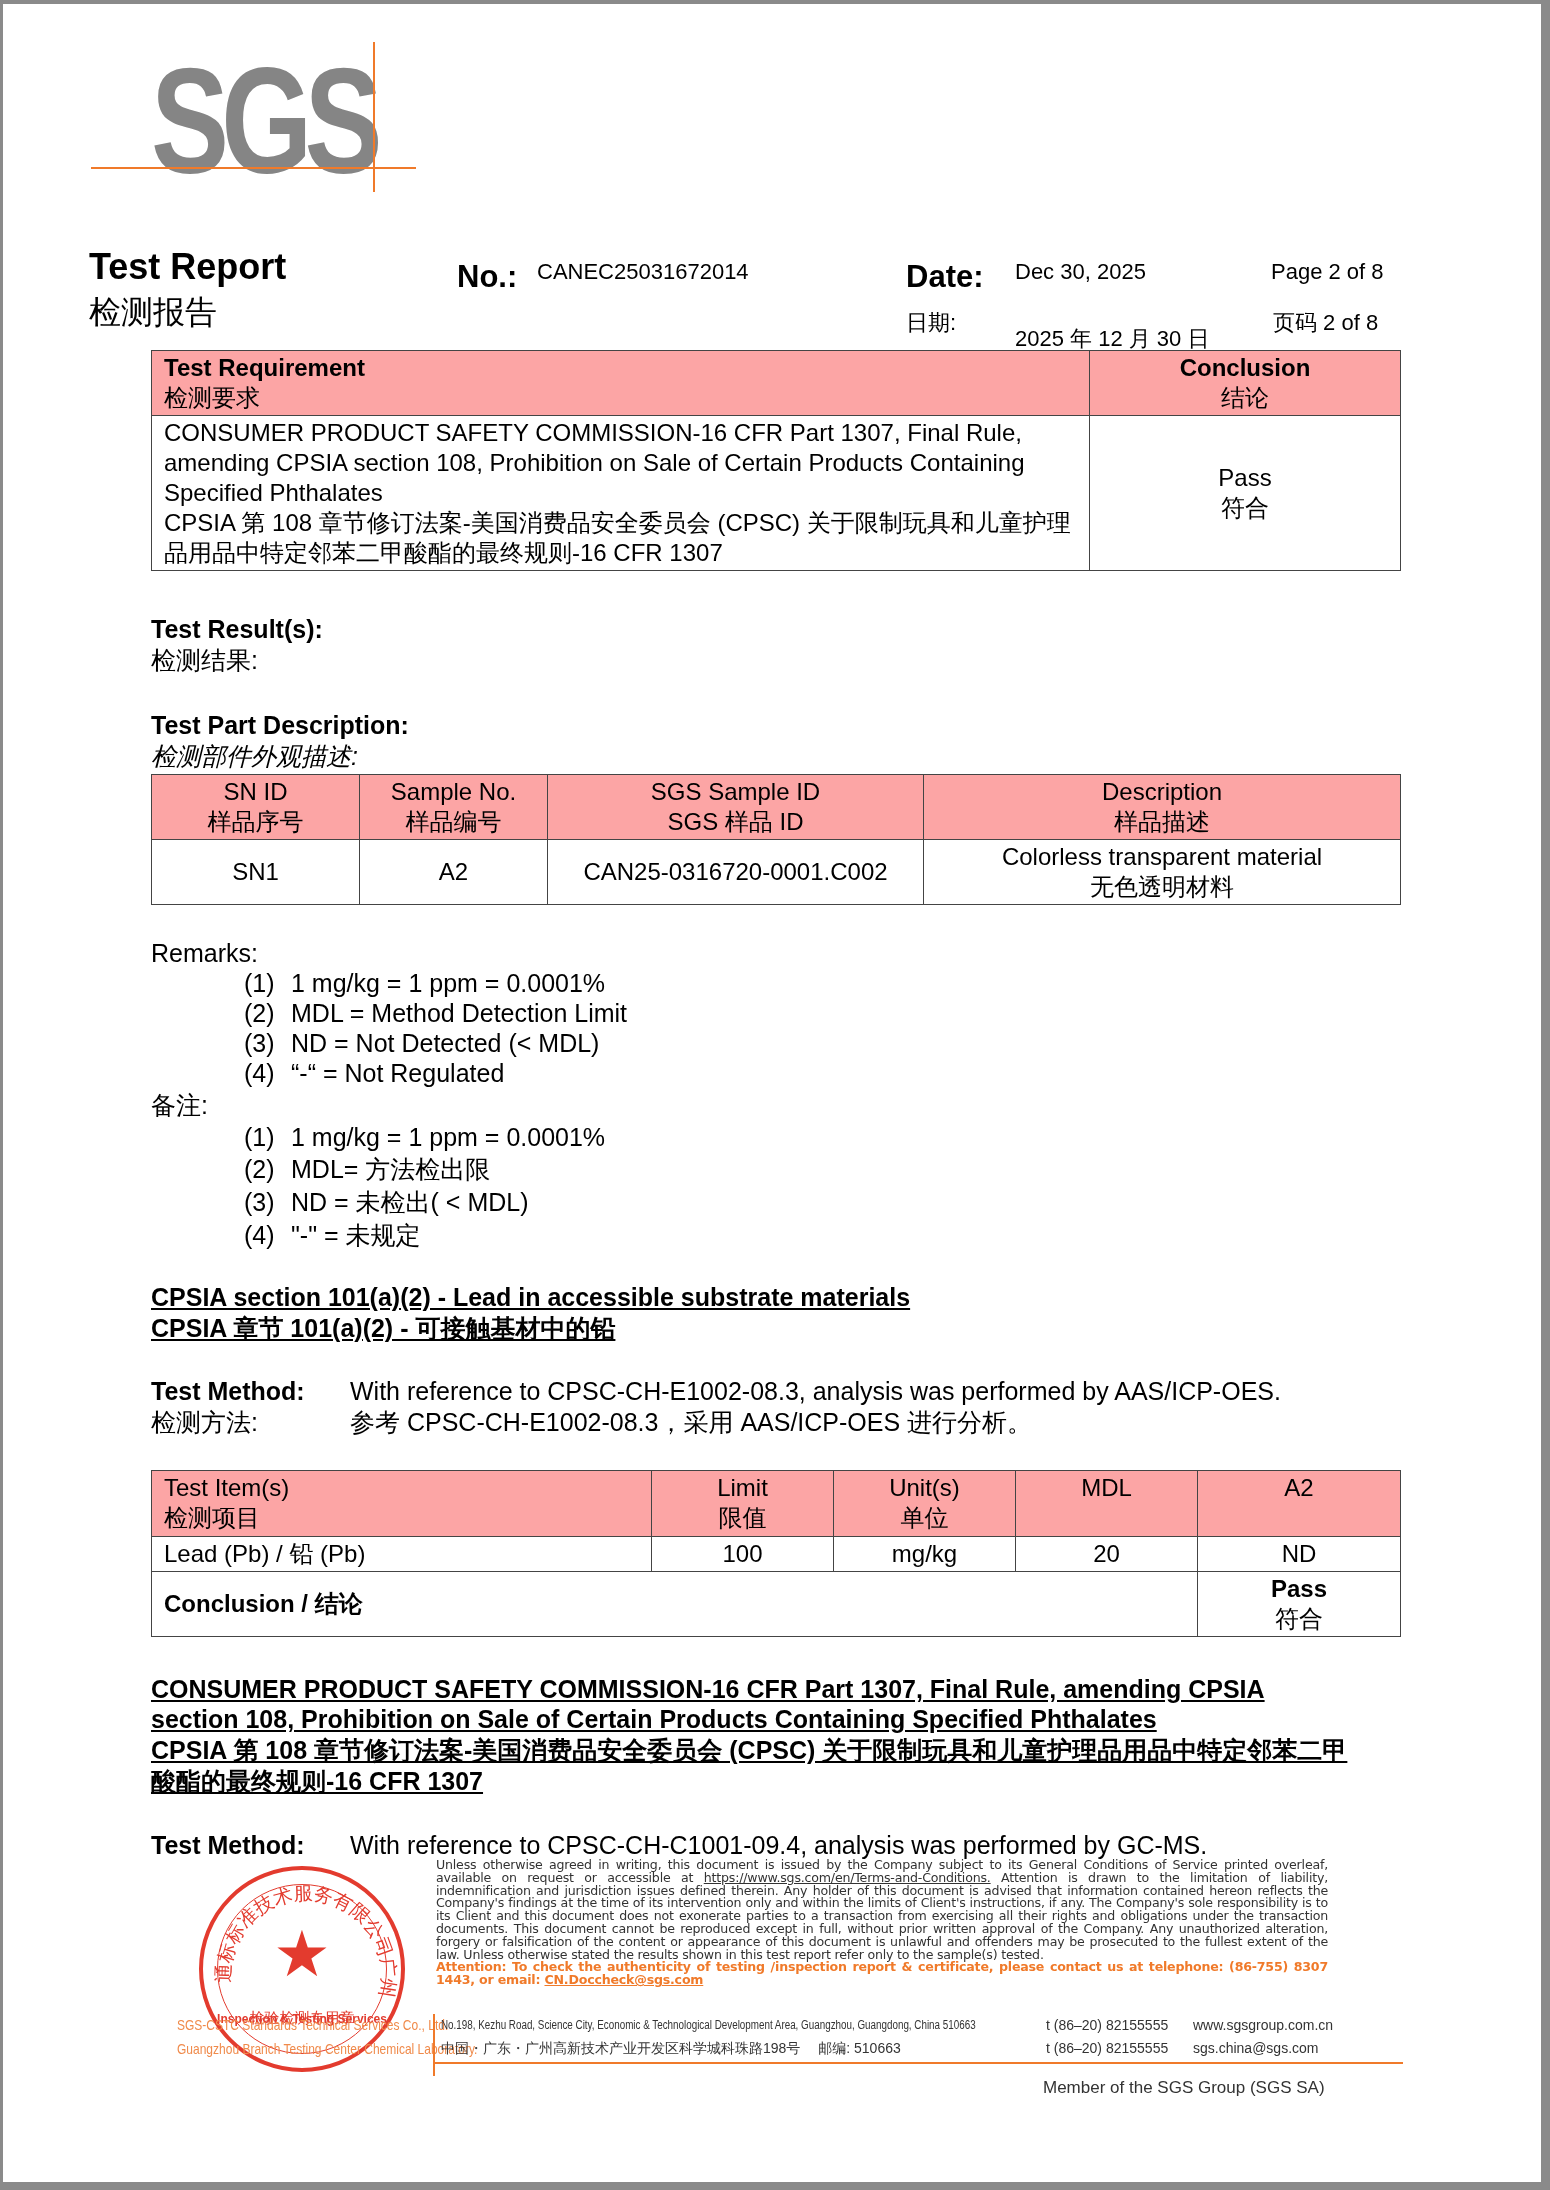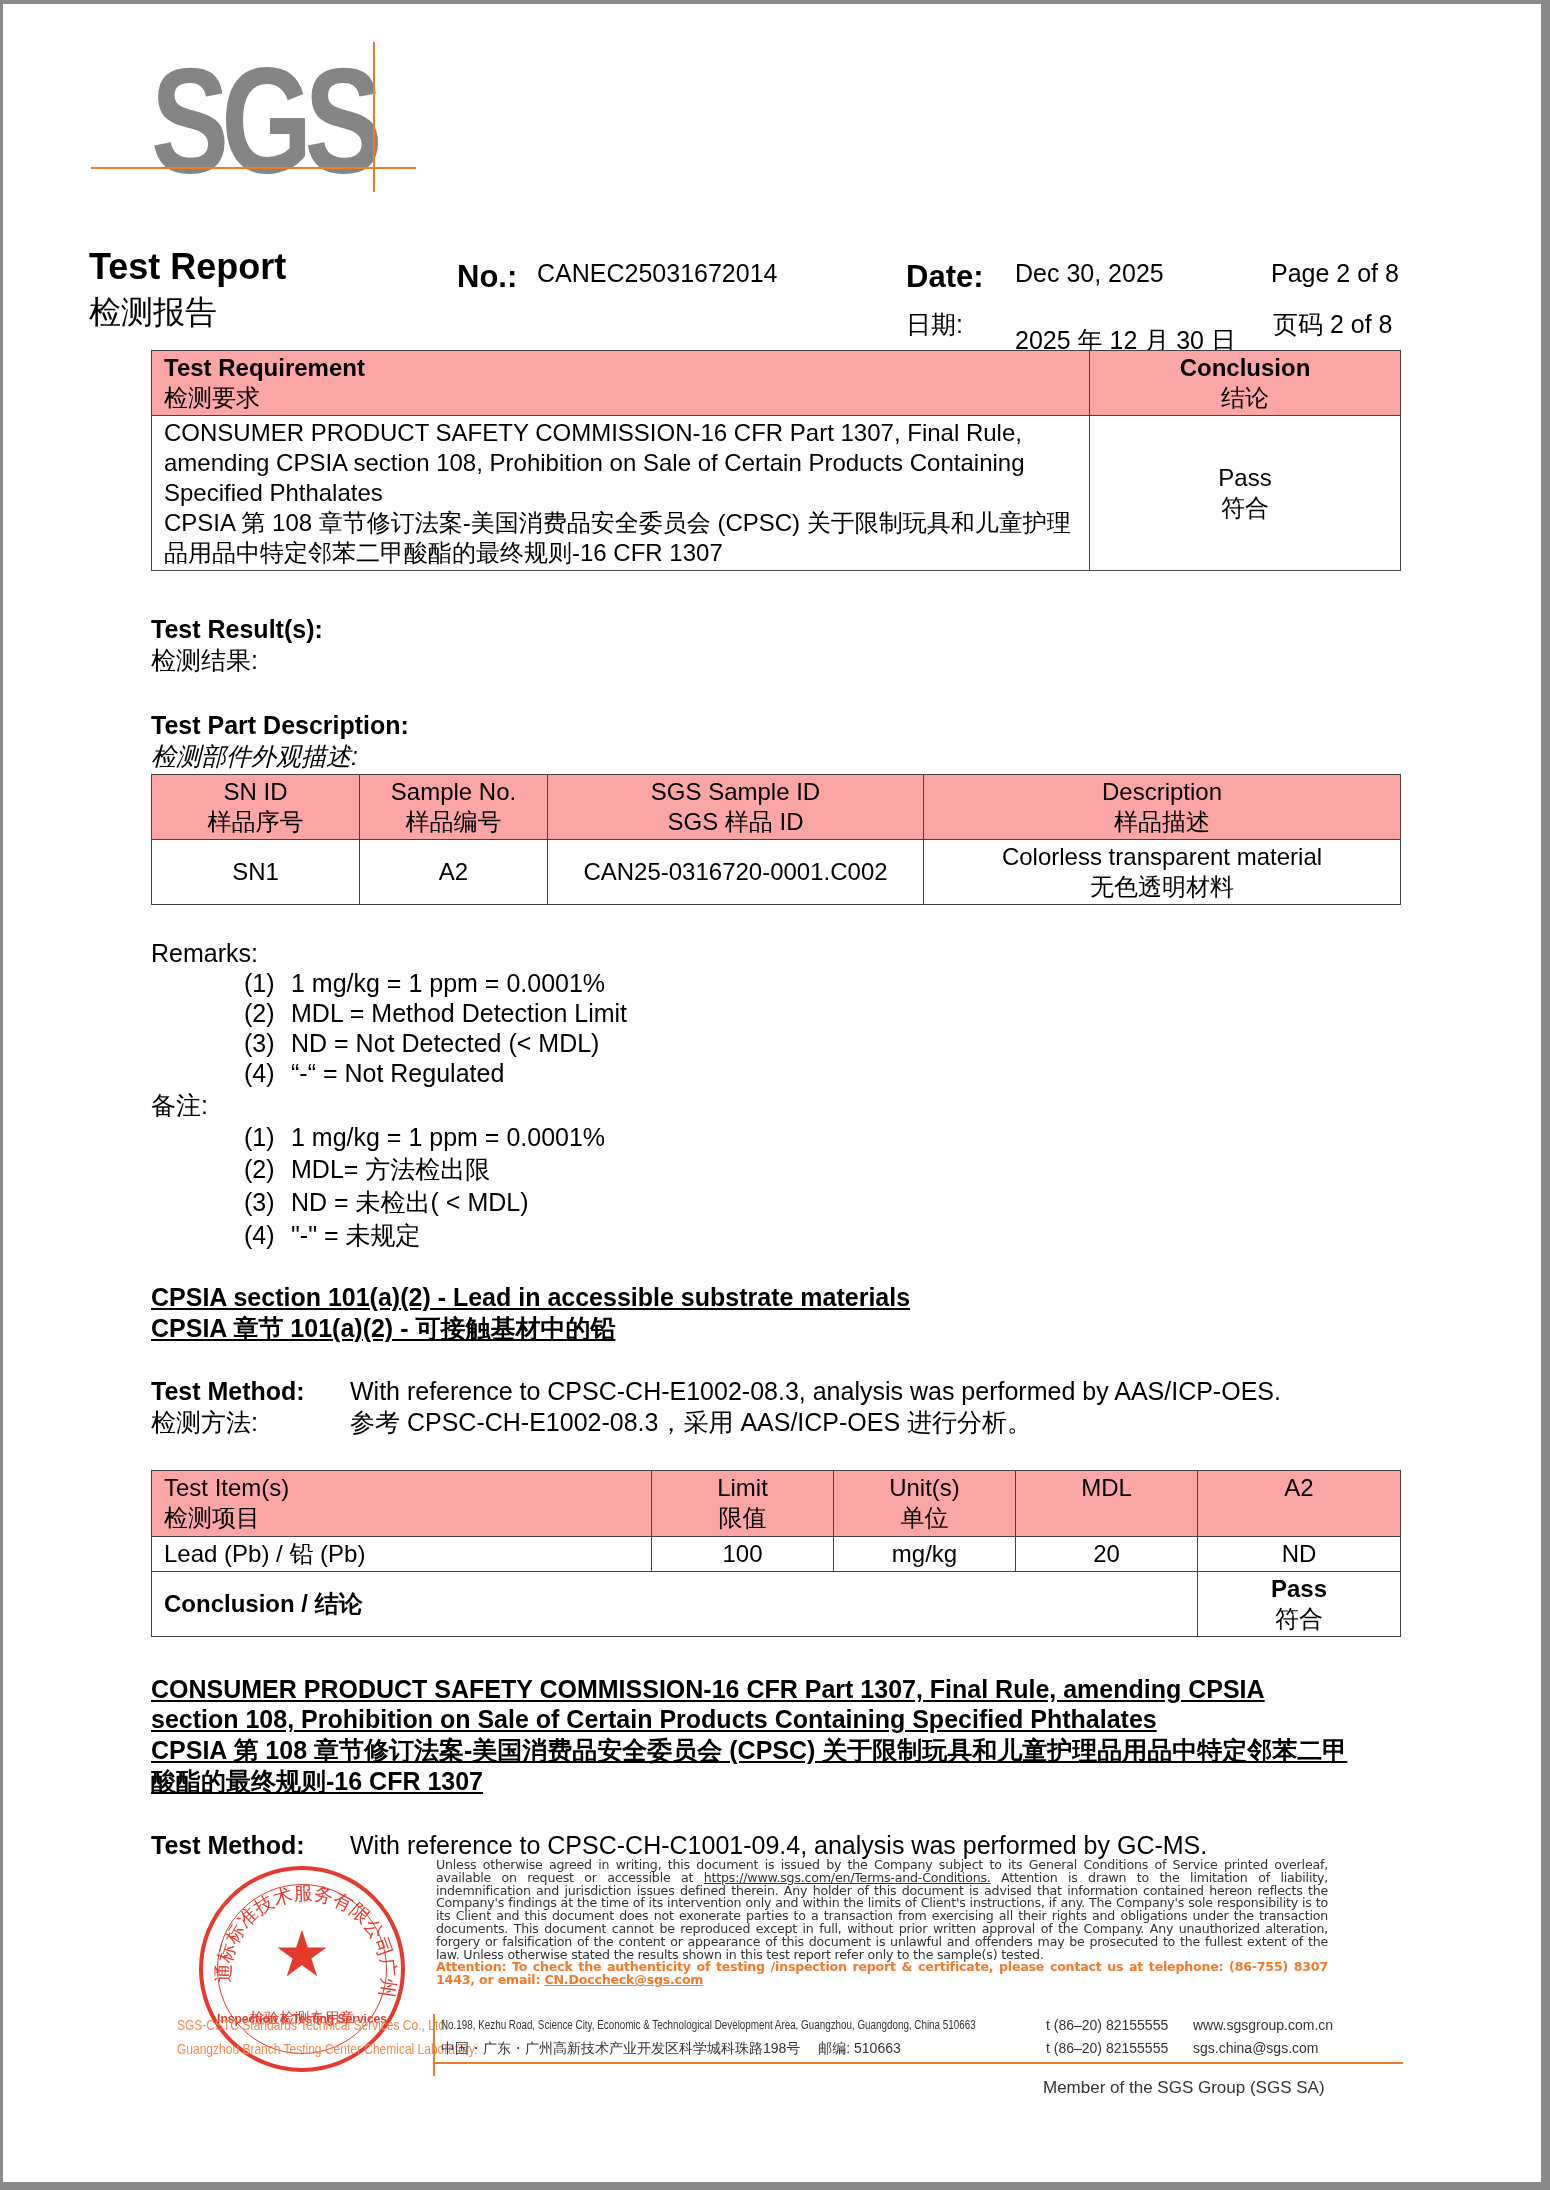--- a/index.html
+++ b/index.html
@@ -10,21 +10,21 @@
 
   
   .logo-text { position: absolute; left: 148px; top: 42px; font-family: "Liberation Sans", sans-serif; font-weight: bold; font-size: 150px; color: #858585; letter-spacing: -10px; transform: scaleX(0.78); transform-origin: left top; line-height: 1; }
   .logo-hline { position: absolute; left: 88px; top: 163px; width: 325px; height: 2px; background: #f07a2a; }
   .logo-vline { position: absolute; left: 370px; top: 38px; width: 2px; height: 150px; background: #f07a2a; }
 
   
   .h-title { font-weight: bold; font-size: 36px; }
   .h-cn { font-size: 32px; }
   .h-lbl-b { font-weight: bold; font-size: 31px; }
-  .h-val { font-size: 25px; }
+  .h-val { font-size: 22px; }
 
   table { border-collapse: collapse; position: absolute; }
   td, th { border: 1.5px solid #444; font-size: 24px; line-height: 30px; vertical-align: middle; font-weight: normal; }
   th { background: #fca5a5; }
   .bold { font-weight: bold; }
   .center { text-align: center; }
 
   .t1 { left: 148px; top: 346px; width: 1250px; }
   .t1 th, .t1 td { padding: 2px 12px; }
   .t2 { left: 148px; top: 770px; width: 1250px; }

